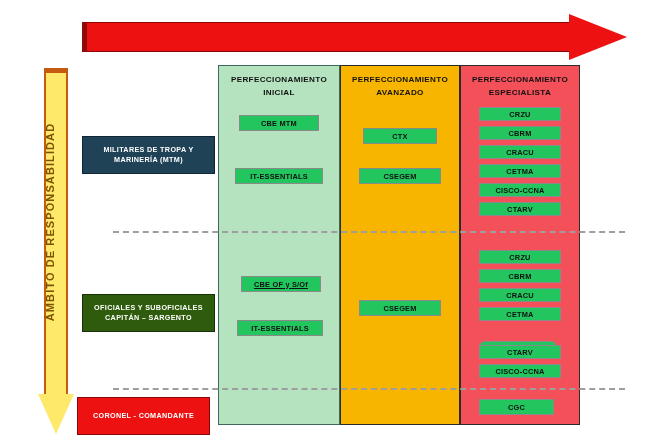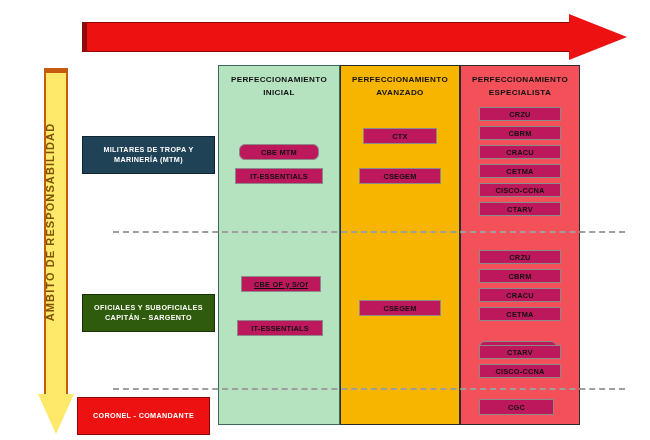--- a/index.html
+++ b/index.html
@@ -194,21 +194,21 @@
     left: 460px;
     width: 120px;
     background: #f4505a;
     border: 1.5px solid #2b2b2b;
   }
 
   
   .chip {
     position: absolute;
     box-sizing: border-box;
-    background: #be185d;
+    background: #22c55e;
     border: 1px solid #8a8a8a;
     text-align: center;
     color: #111111;
     font-size: 7.4px;
     font-weight: bold;
     letter-spacing: .2px;
     display: flex;
     align-items: center;
     justify-content: center;
   }
@@ -271,21 +271,21 @@
     </div>
   </div>
 
   <div class="col col-red">
     <div class="col-header">
       <div>PERFECCIONAMIENTO</div>
       <div>ESPECIALISTA</div>
     </div>
   </div>
 
-  <div class="chip" style="left:239px; top:144px; width:80px; height:16px;border-radius:6px;">CBE MTM</div>
+  <div class="chip" style="left:239px; top:115px; width:80px; height:16px;">CBE MTM</div>
   <div class="chip" style="left:235px; top:168px; width:88px; height:16px;">IT-ESSENTIALS</div>
 
   <div class="chip" style="left:363px; top:128px; width:74px; height:16px;">CTX</div>
   <div class="chip" style="left:359px; top:168px; width:82px; height:16px;">CSEGEM</div>
 
   <div class="chip" style="left:479px; top:107px; width:82px; height:14px;">CRZU</div>
   <div class="chip" style="left:479px; top:126px; width:82px; height:14px;">CBRM</div>
   <div class="chip" style="left:479px; top:145px; width:82px; height:14px;">CRACU</div>
   <div class="chip" style="left:479px; top:164px; width:82px; height:14px;">CETMA</div>
   <div class="chip" style="left:479px; top:183px; width:82px; height:14px;">CISCO-CCNA</div>

